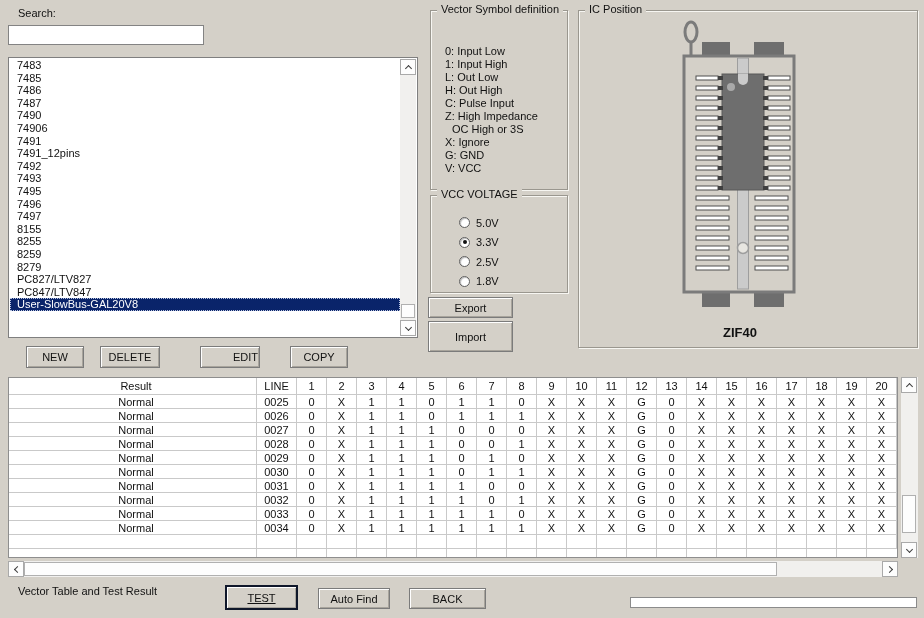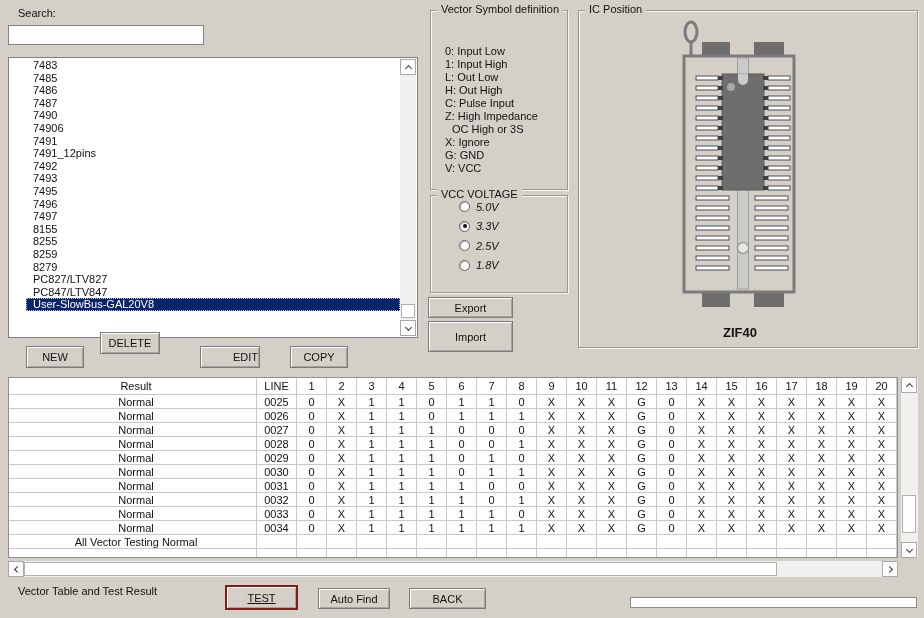--- a/index.html
+++ b/index.html
@@ -5,21 +5,21 @@
   * { margin:0; padding:0; box-sizing:border-box; }
   html,body { width:924px; height:618px; }
   body { background:#d4d0c8; font-family:"Liberation Sans",sans-serif; font-size:11px; color:#111; position:relative; overflow:hidden; }
   .abs { position:absolute; }
 
   
   .btn { background:#d4d0c8; border:1px solid #7b7b7b;
          box-shadow: inset 1px 1px 0 #ffffff, inset -1px -1px 0 #a8a49c;
          font-family:"Liberation Sans",sans-serif; font-size:11px; color:#111;
          display:flex; align-items:center; justify-content:center; cursor:default; }
-  .btn.default { border:2px solid #7f1d1d;text-decoration:underline; }
+  .btn.default { border:2px solid #0f172a;text-decoration:underline; }
 
   .group { border:1px solid #9a978f; box-shadow: 1px 1px 0 #f7f6f2, inset 1px 1px 0 #f7f6f2; }
   .group-label { position:absolute; top:-8px; left:6px; background:#d4d0c8; padding:0 4px; white-space:nowrap; }
 
   .inset { background:#fff; border:1px solid #7f7f7f; }
 
   
   .sb { background:#f1f0ee; }
   .sb-box { background:#fdfdfd; border:1px solid #a9a9a9; display:flex; align-items:center; justify-content:center; }
   .sb-thumb { background:#fdfdfd; border:1px solid #b0b0b0; }
@@ -28,41 +28,41 @@
   .chev.down  { transform:rotate(45deg);  margin-bottom:2px; }
   .chev.left  { transform:rotate(135deg); margin-left:2px; }
   .chev.right { transform:rotate(-45deg); margin-right:2px; }
 
   
   #search-label { left:18px; top:7px; }
   #search-input { left:8px; top:25px; width:196px; height:20px; border:1px solid #838383;
                   background:#fff; font-family:"Liberation Sans",sans-serif; font-size:11px; padding:2px 4px; }
   #listbox { left:8px; top:57px; width:410px; height:281px; }
   #list-items { position:absolute; left:1px; top:1px; right:17px; bottom:1px; overflow:hidden; background:#fff; }
-  .list-item { height:12.6px; line-height:12.6px; padding-left:7px; white-space:nowrap;margin-left:16px; }
+  .list-item { height:12.6px; line-height:12.6px; padding-left:7px; white-space:nowrap; }
   .list-item.selected { background:#0a246a; color:#fff; outline:1px dotted #b9c4e0; outline-offset:-1px; }
   #list-sb { position:absolute; top:1px; right:1px; width:16px; bottom:1px; }
   #list-sb .sb-box { position:absolute; left:0; width:16px; height:16px; }
   #list-sb-up { top:0; }  #list-sb-down { bottom:0; }
   #list-sb-thumb { position:absolute; left:1px; width:14px; top:245px; height:14px; }
 
   
   #btn-new    { left:26px;  top:346px; width:58px; height:22px; }
-  #btn-delete { left:100px; top:332px; width:60px; height:22px; }
+  #btn-delete { left:100px; top:346px; width:60px; height:22px; }
   #btn-edit   { left:200px; top:346px; width:60px; height:22px;padding-left:31px; }
   #btn-copy   { left:290px; top:346px; width:58px; height:22px; }
 
   
   #grp-symbols { left:430px; top:10px; width:138px; height:180px; }
   #symbol-lines { position:absolute; left:14px; top:34px; }
   .sym-line { line-height:13px; white-space:nowrap; }
   .sym-line.indent { padding-left:7px; }
 
   #grp-vcc { left:430px; top:195px; width:138px; height:98px; }
-  #vcc-options { position:absolute; left:28px; top:1px;font-style:italic; }
+  #vcc-options { position:absolute; left:28px; top:17px; }
   .radio-row { display:flex; align-items:center; height:19.5px; }
   .radio { width:11px; height:11px; border-radius:50%; background:#fff; border:1px solid #5f5f5f;
            box-shadow: inset 1px 1px 1px #bdbdbd; margin-right:6px; position:relative; }
   .radio.checked::after { content:""; position:absolute; left:2.5px; top:2.5px; width:4px; height:4px;
            border-radius:50%; background:#111; }
 
   #btn-export { left:428px; top:297px; width:85px; height:21px; }
   #btn-import { left:428px; top:321px; width:85px; height:31px; }
 
   
@@ -509,21 +509,20 @@
     <div class="c">X</div>
     <div class="c">G</div>
     <div class="c">0</div>
     <div class="c">X</div>
     <div class="c">X</div>
     <div class="c">X</div>
     <div class="c">X</div>
     <div class="c">X</div>
     <div class="c">X</div>
     <div class="c">X</div>
-    <div class="c result">All Vector Testing Normal</div>
     <div class="c"></div>
     <div class="c"></div>
     <div class="c"></div>
     <div class="c"></div>
     <div class="c"></div>
     <div class="c"></div>
     <div class="c"></div>
     <div class="c"></div>
     <div class="c"></div>
     <div class="c"></div>

